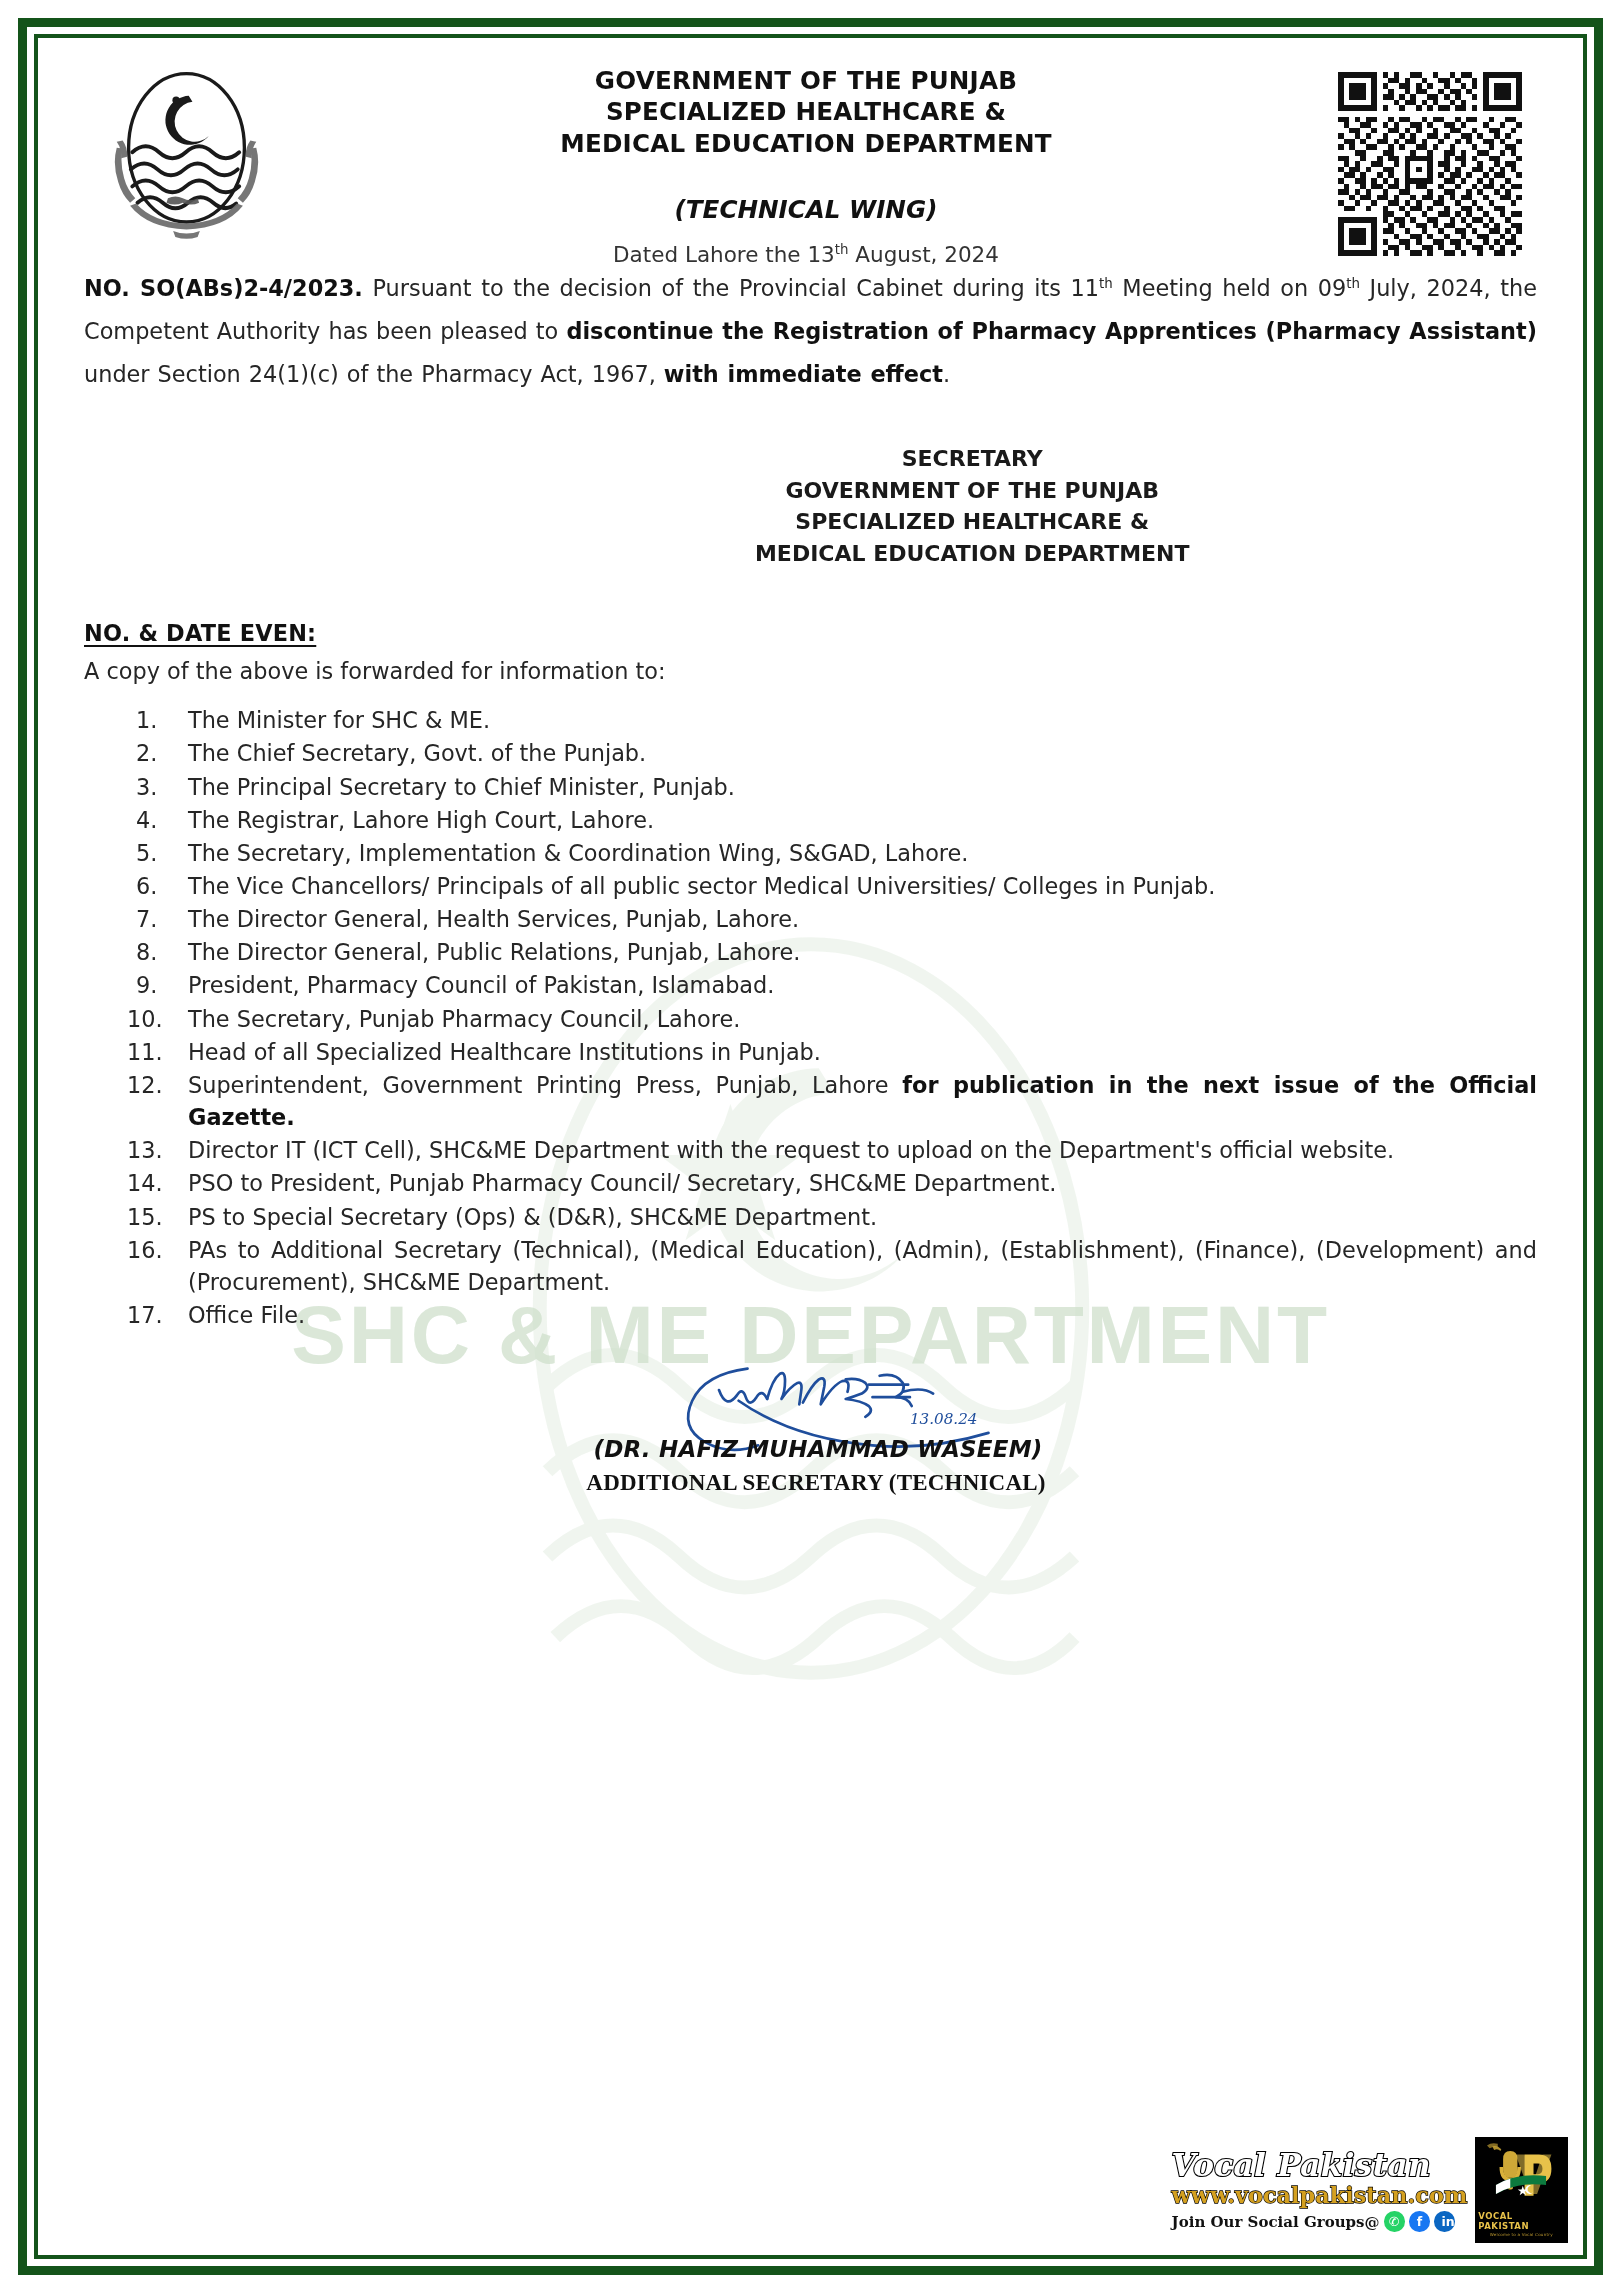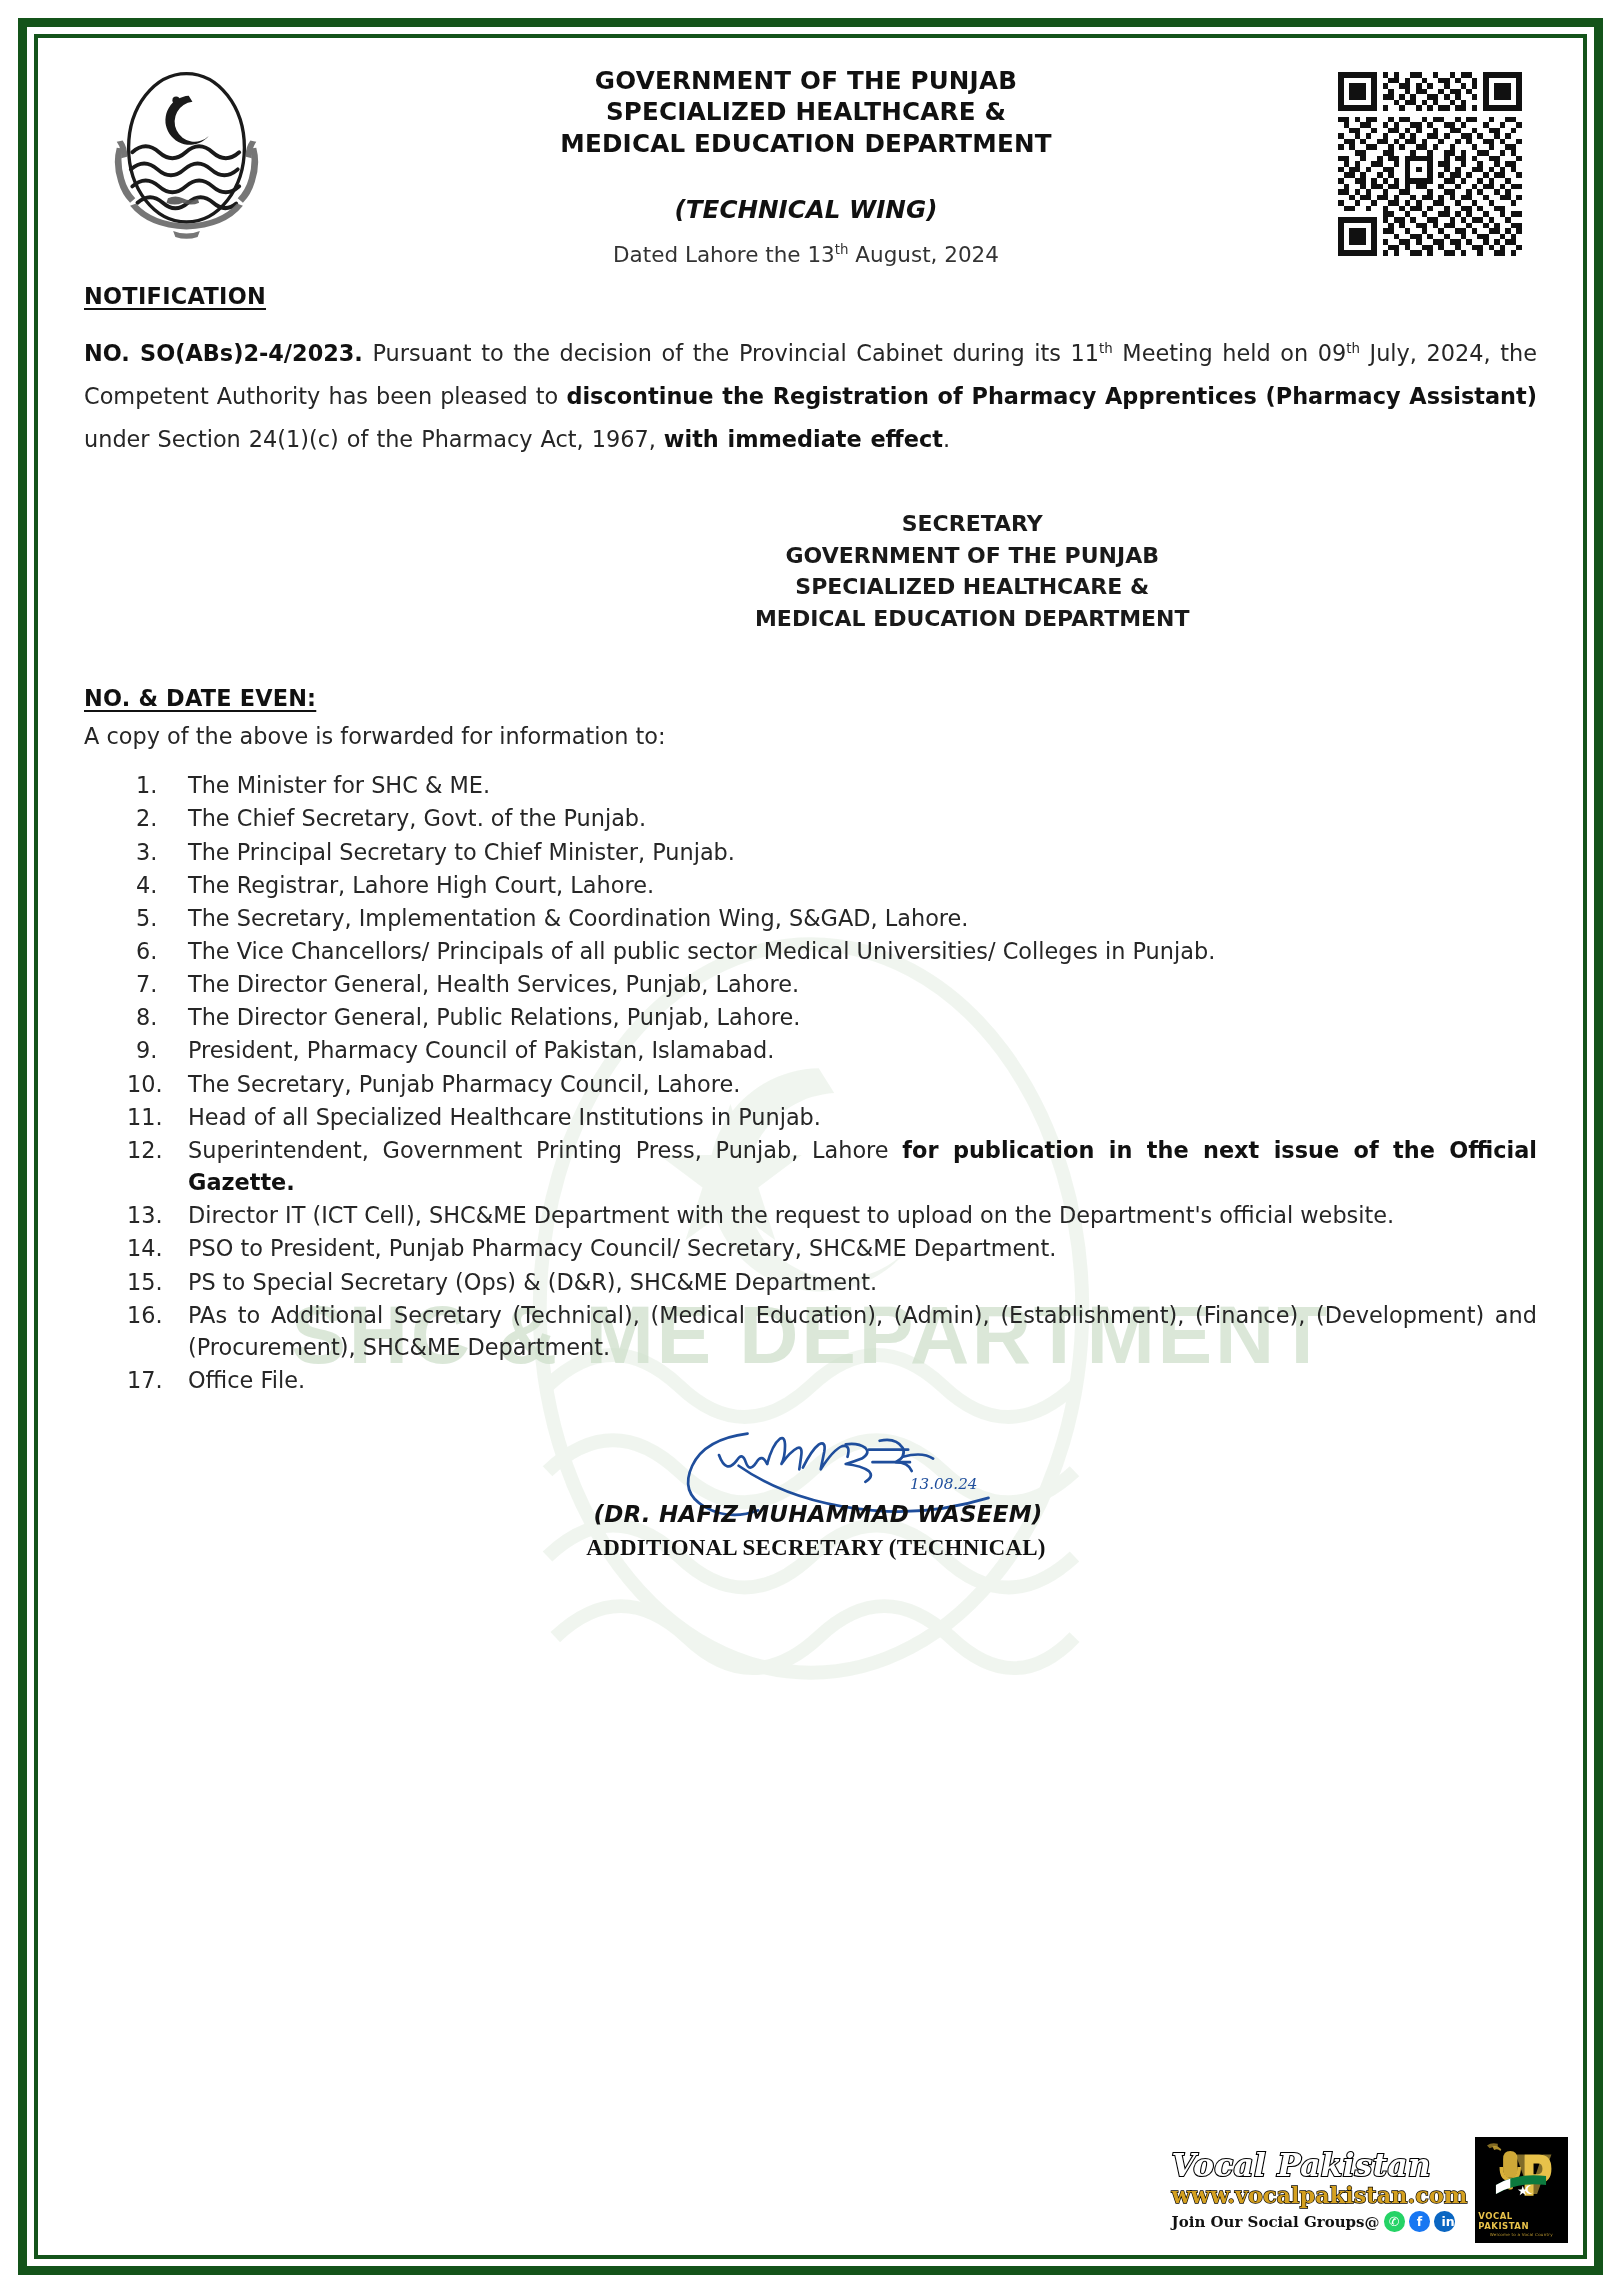--- a/index.html
+++ b/index.html
@@ -729,21 +729,20 @@
                 <rect x="25" y="32" width="1" height="1"></rect>
                 <rect x="28" y="32" width="2" height="1"></rect>
                 <rect x="31" y="32" width="1" height="1"></rect>
             </g>
           </svg>
         </div>
       </div>
 
       <div class="body-area">
 
-        <div class="notif-heading">NOTIFICATION</div>
 
         <div class="para"><b>NO. SO(ABs)2-4/2023.</b><span> Pursuant to the decision of the Provincial Cabinet during its 11</span><sup>th</sup><span> Meeting held on 09</span><sup>th</sup><span> July, 2024, the Competent Authority has been pleased to </span><b>discontinue the Registration of Pharmacy Apprentices (Pharmacy Assistant)</b><span> under Section 24(1)(c) of the Pharmacy Act, 1967, </span><b>with immediate effect</b><span>.</span></div>
 
         <div class="addressee">
           <div class="l c">SECRETARY</div>
           <div class="l c">GOVERNMENT OF THE PUNJAB</div>
           <div class="l c">SPECIALIZED HEALTHCARE &amp;</div>
           <div class="l c">MEDICAL EDUCATION DEPARTMENT</div>
         </div>
 

